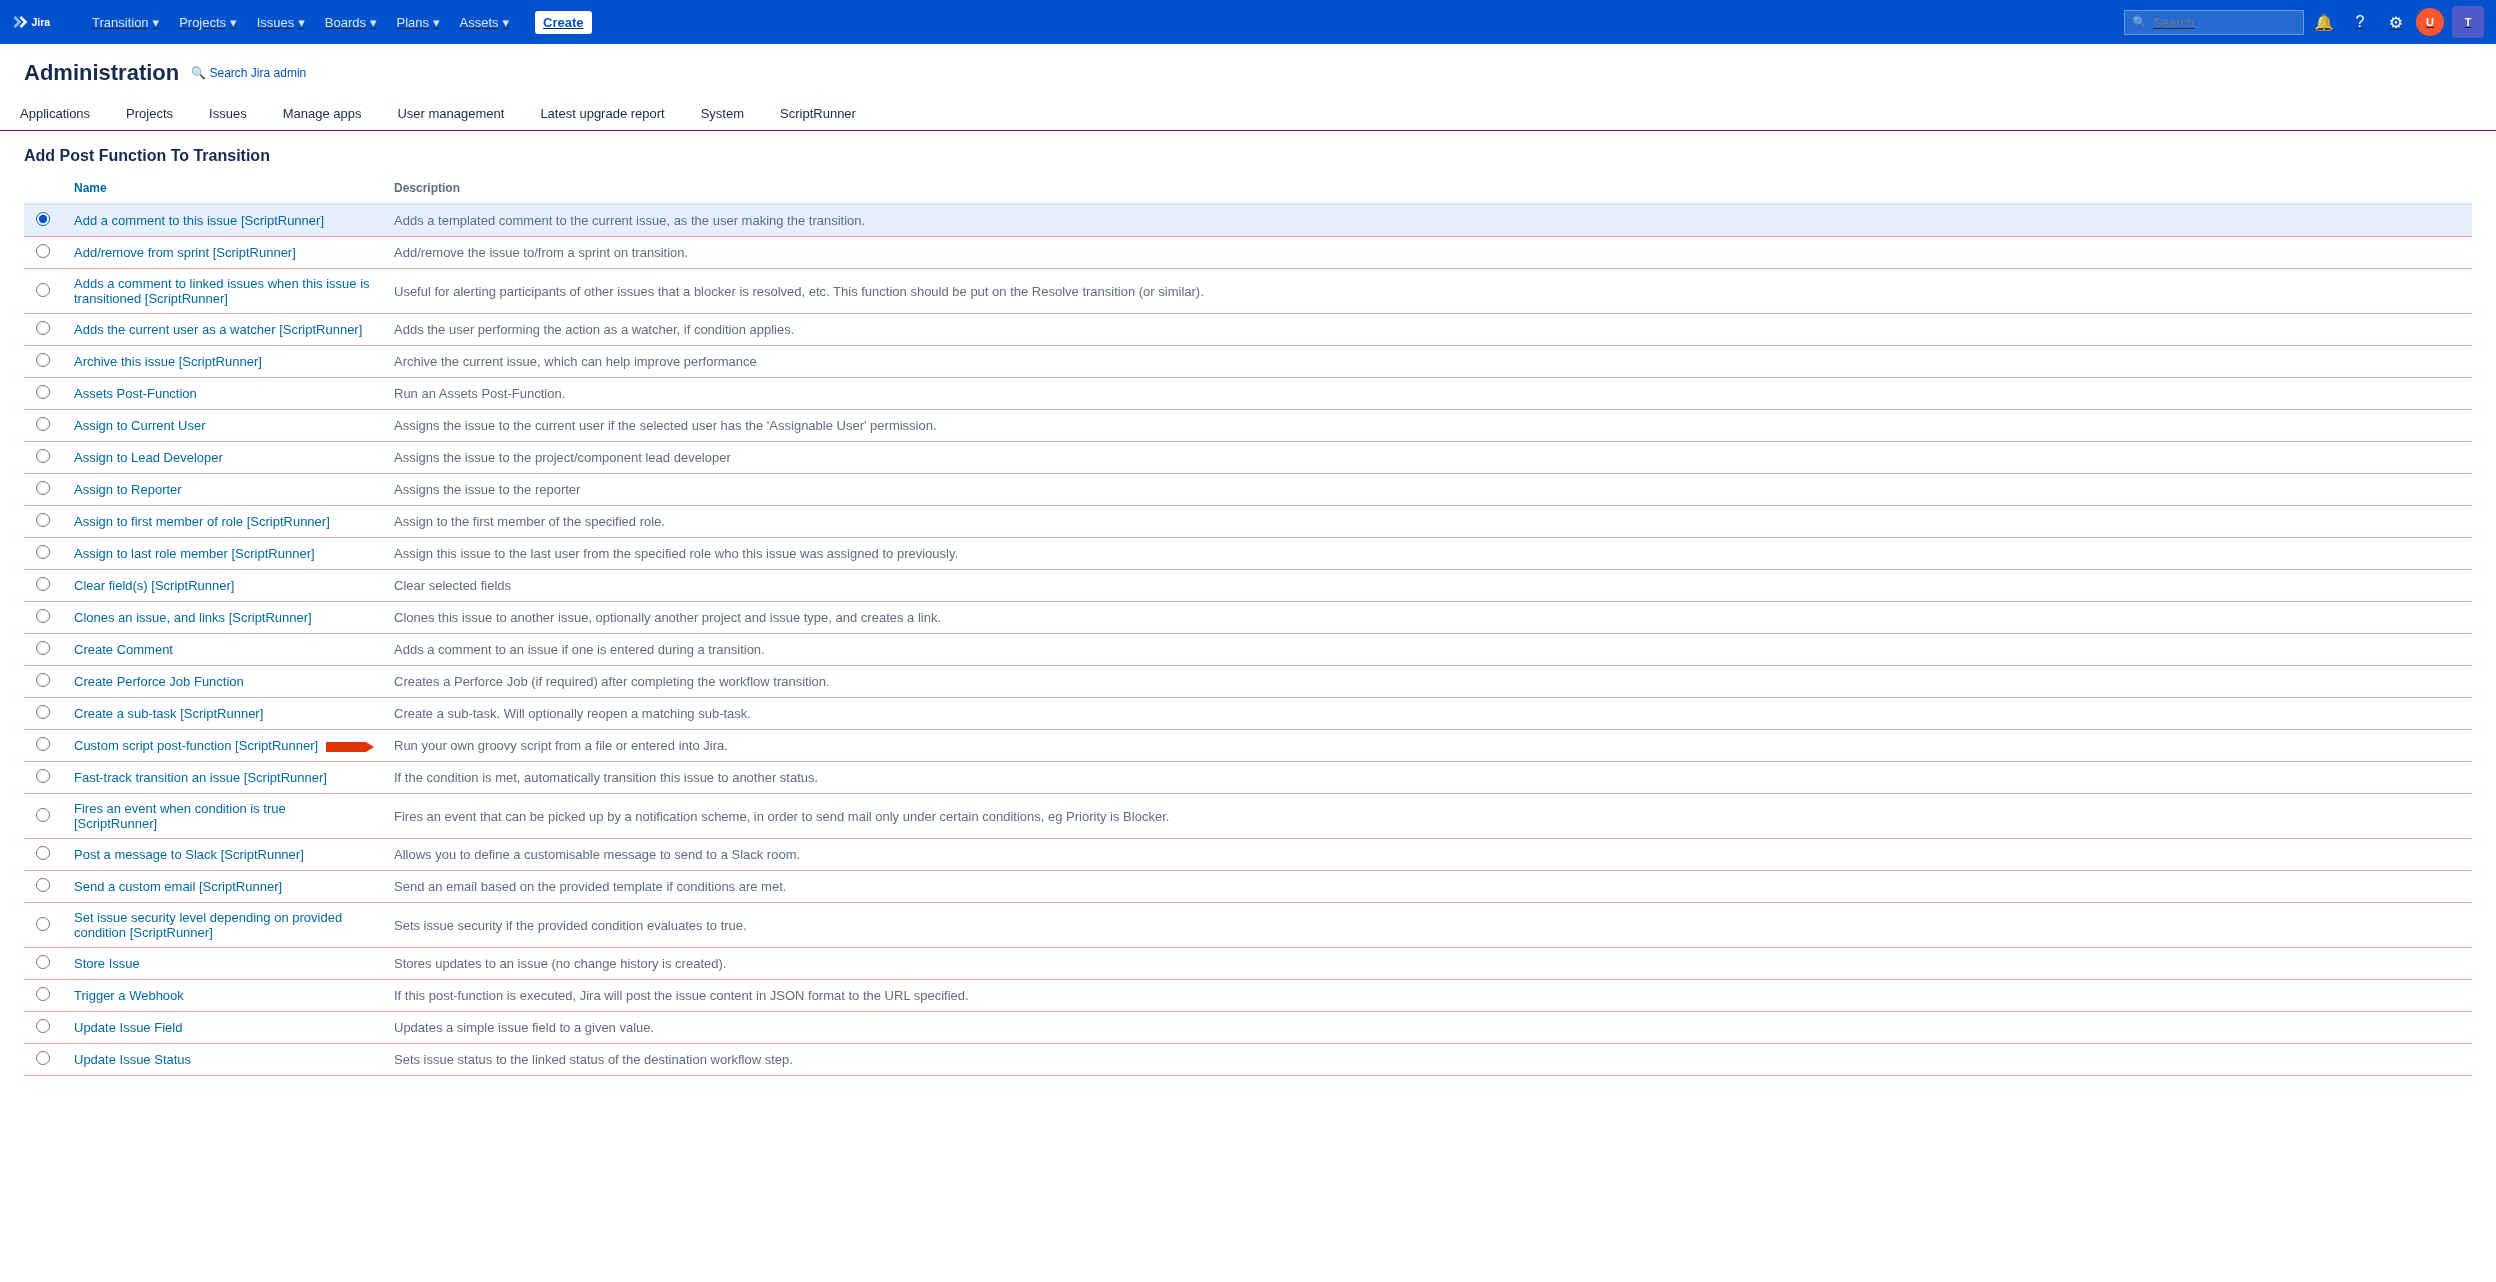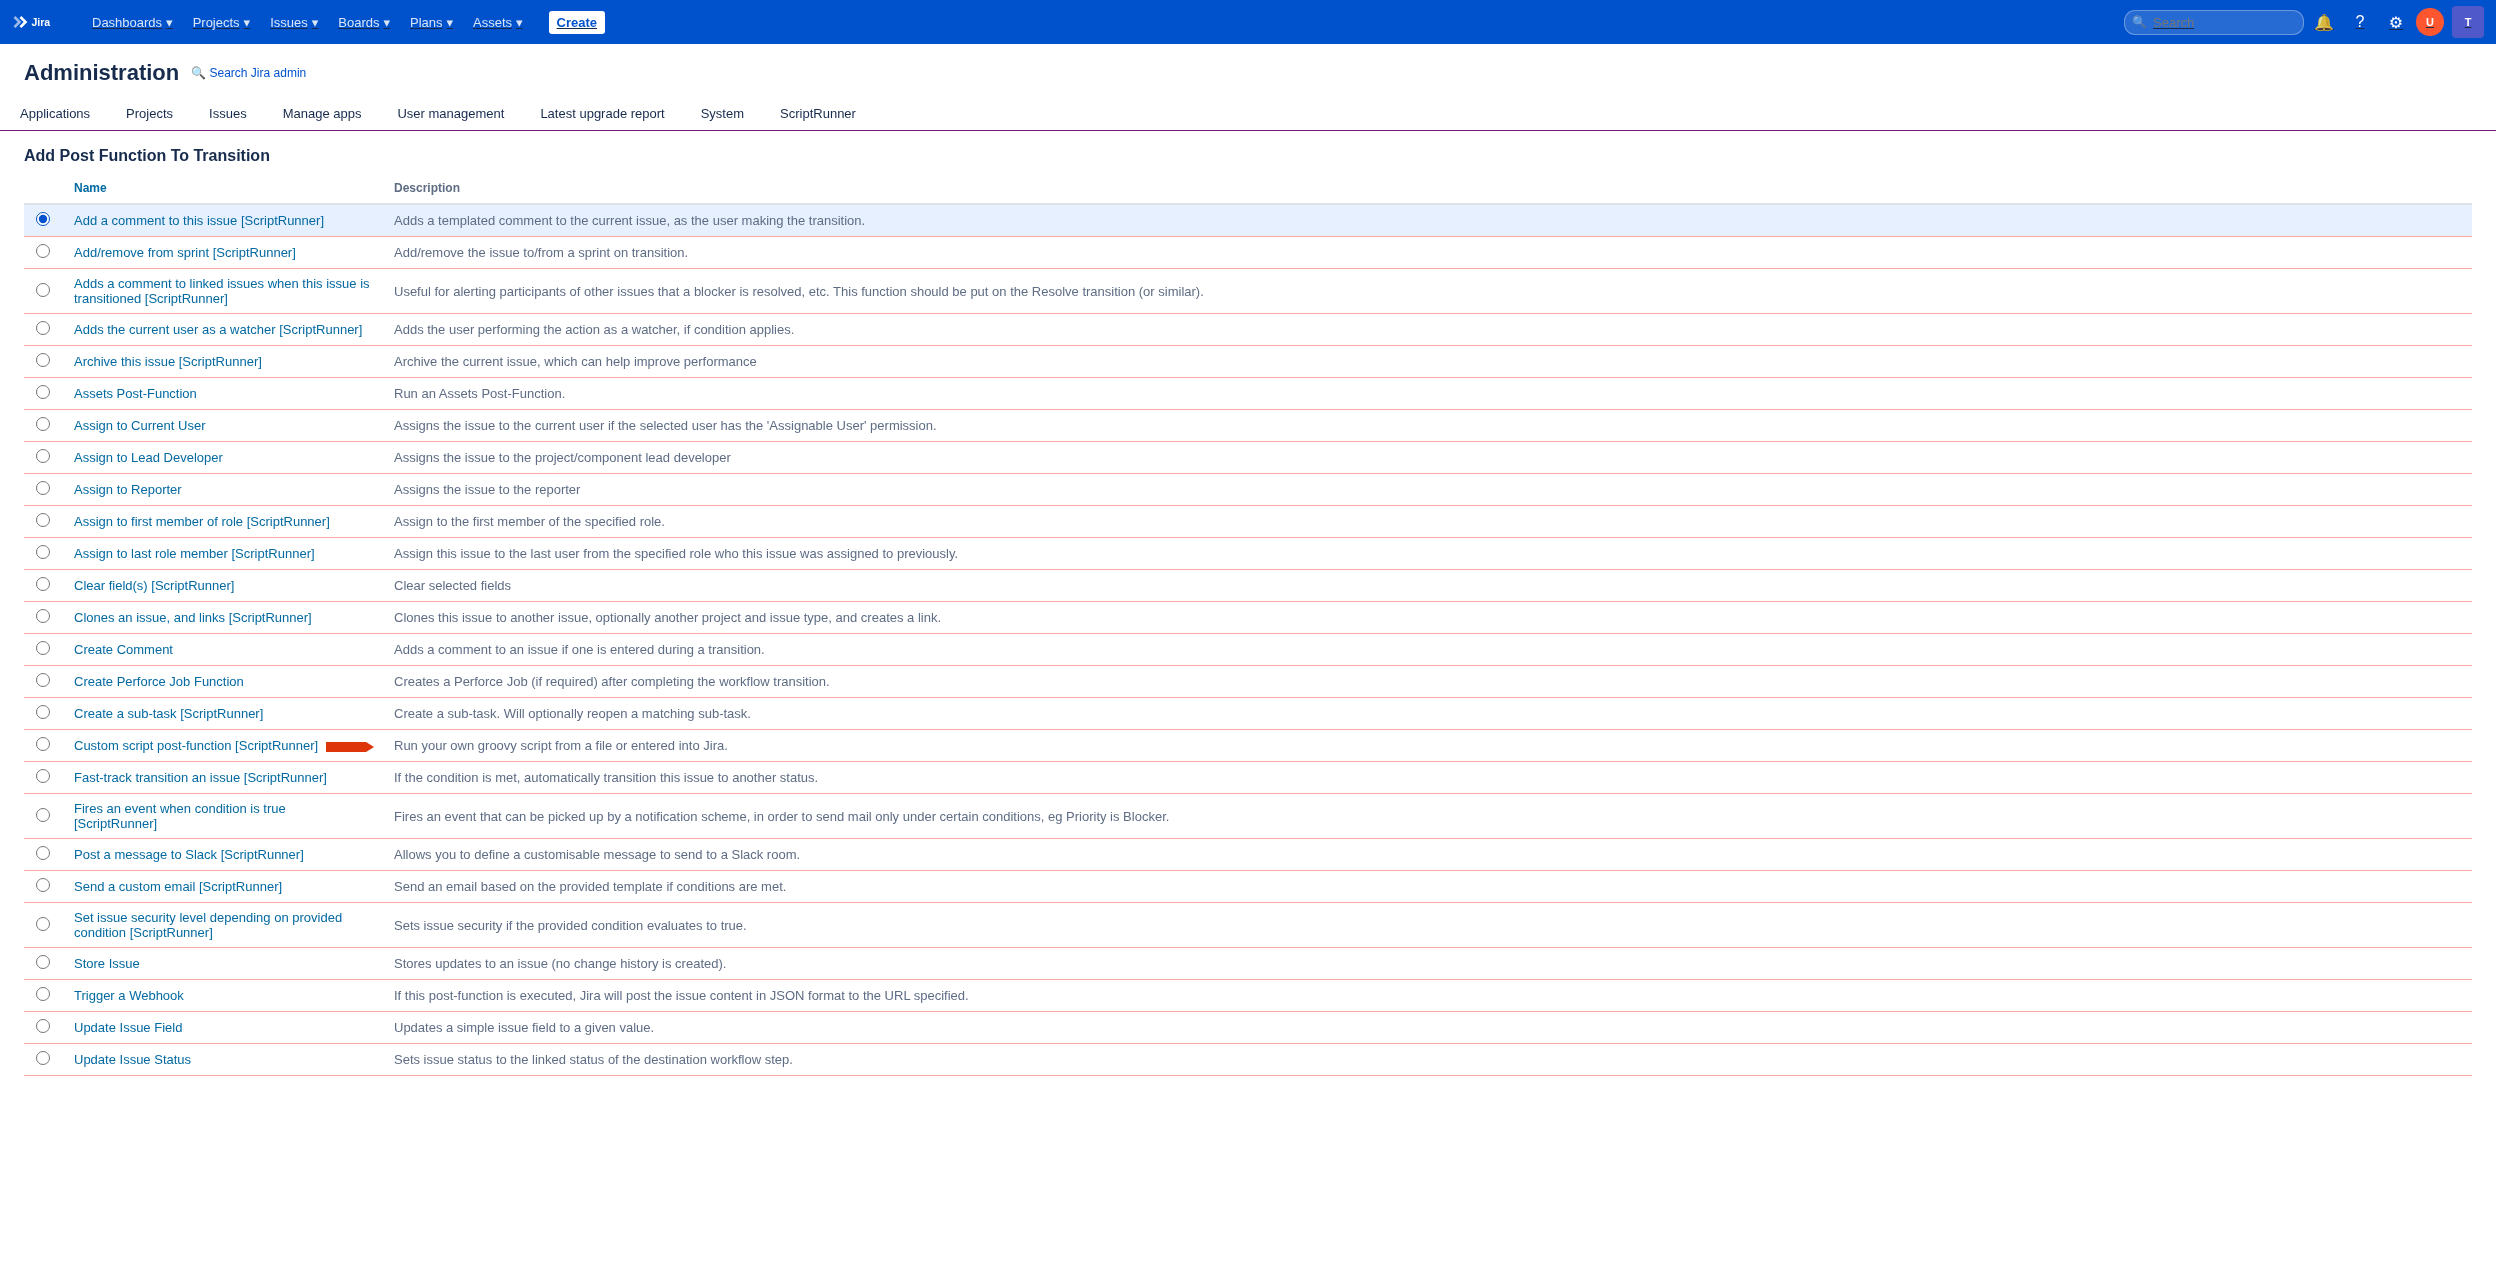--- a/index.html
+++ b/index.html
@@ -34,21 +34,21 @@
       font-weight: 600;
       margin-left: 14px;
     }
     .nav-right {
       margin-left: auto;
       display: flex; align-items: center; gap: 4px;
     }
     .search-bar {
       background: rgba(255,255,255,0.15);
       border: 1px solid rgba(255,255,255,0.3);
-      border-radius: 11px;
+      border-radius: 1px;
       color: rgba(255,255,255,0.8);
       font-size: 13px;
       padding: 4px 8px 4px 28px;
       width: 180px;
       cursor: pointer;
       position: relative;
     }
     .search-wrapper {
       position: relative; display: flex; align-items: center;
     }
@@ -142,21 +142,21 @@
 <nav class="top-nav">
   <div class="logo">
     <svg viewBox="0 0 80 24" fill="none" xmlns="http://www.w3.org/2000/svg">
       <path d="M20.5 12L12.5 4L10 6.5L15.5 12L10 17.5L12.5 20L20.5 12Z" fill="white"></path>
       <path d="M12.5 12L4.5 4L2 6.5L7.5 12L2 17.5L4.5 20L12.5 12Z" fill="rgba(255,255,255,0.6)"></path>
       <text x="26" y="17" fill="white" font-size="14" font-weight="700" font-family="Arial">Jira</text>
     </svg>
   </div>
 
   <div class="nav-item">
-    <span>Dashboards</span>
+    <span>Transition</span>
     <span>▾</span>
   </div>
   <div class="nav-item">
     <span>Projects</span>
     <span>▾</span>
   </div>
   <div class="nav-item">
     <span>Issues</span>
     <span>▾</span>
   </div>

